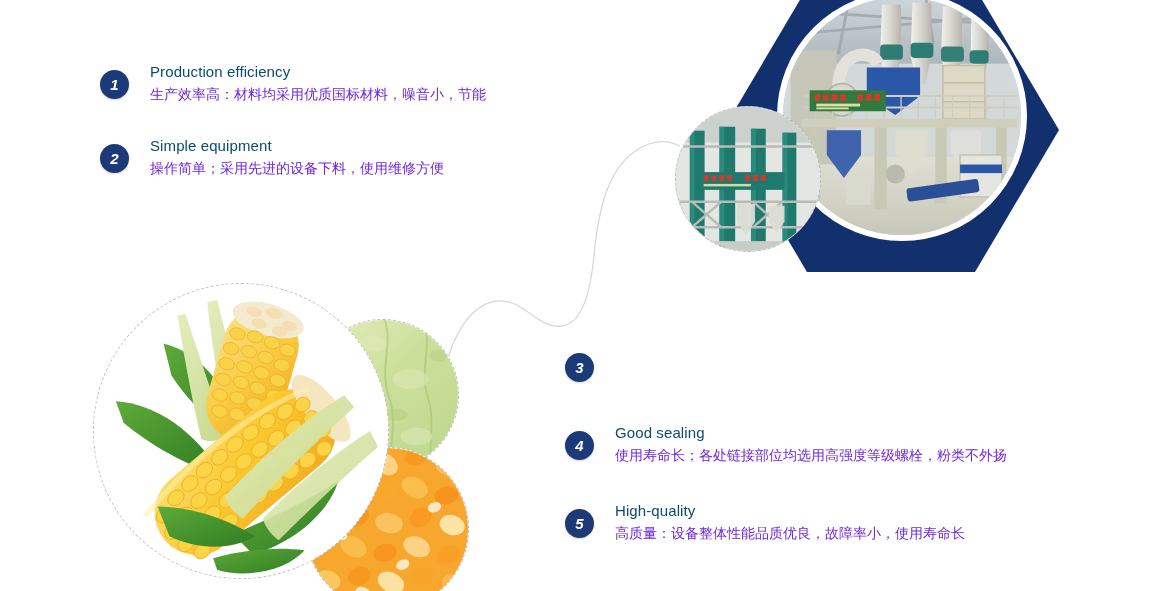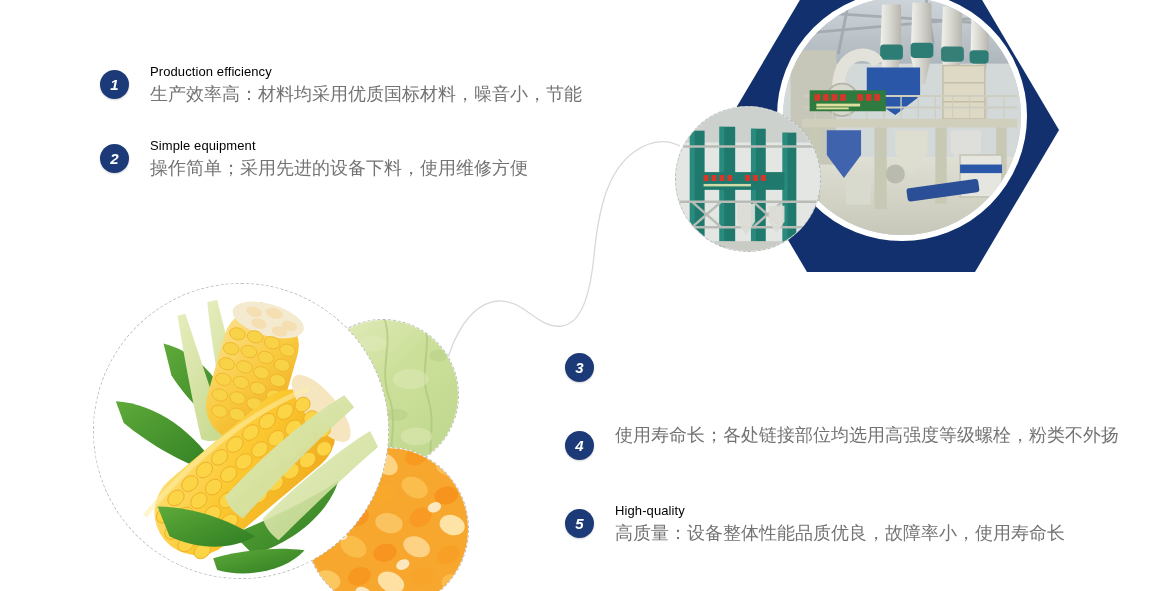--- a/index.html
+++ b/index.html
@@ -47,29 +47,29 @@
     text-align: center;
     margin-top: 8px;
     box-shadow: 0 1px 2px rgba(0,0,0,0.18);
     user-select: none;
   }
   .feature-text {
     margin-left: 21px;
     padding-top: 0px;
   }
   .feature-en {
-    color: #000000;
-    font-size: 13px;
+    color: #0c4a6e;
+    font-size: 15px;
     line-height: 20px;
     letter-spacing: 0.1px;
     white-space: nowrap;
   }
   .feature-cn {
-    color: #737373;
-    font-size: 18px;
+    color: #6d28d9;
+    font-size: 14px;
     line-height: 21px;
     margin-top: 2px;
     white-space: nowrap;
   }
 
   
   #connector {
     position: absolute;
     left: 430px;
     top: 130px;
@@ -555,20 +555,21 @@
 
   <div class="feature-group" id="feature-group-bot">
 
     <div class="feature-item">
       <div class="badge">3</div>
     </div>
 
     <div class="feature-item">
       <div class="badge">4</div>
       <div class="feature-text">
+        <div class="feature-en">Good sealing</div>
         <div class="feature-cn">使用寿命长；各处链接部位均选用高强度等级螺栓，粉类不外扬</div>
       </div>
     </div>
 
     <div class="feature-item">
       <div class="badge">5</div>
       <div class="feature-text">
         <div class="feature-en">High-quality</div>
         <div class="feature-cn">高质量：设备整体性能品质优良，故障率小，使用寿命长</div>
       </div>

